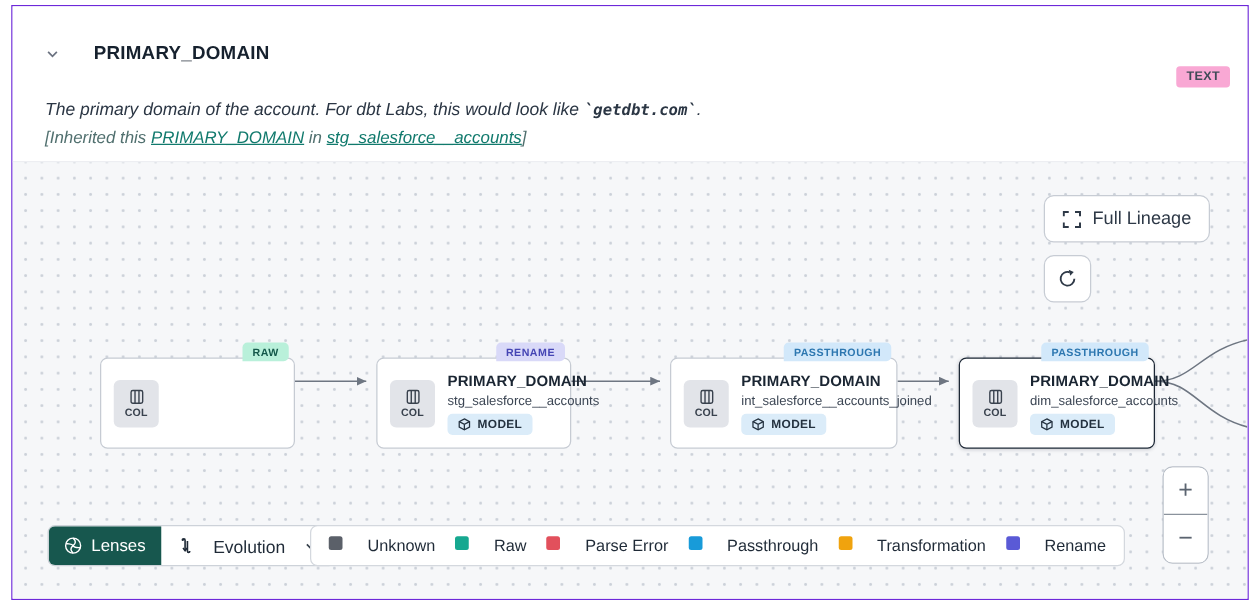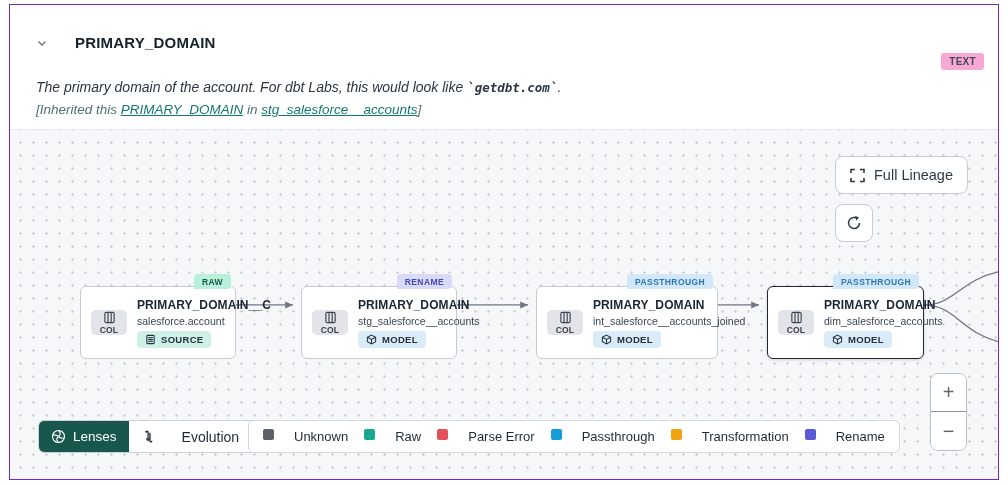--- a/index.html
+++ b/index.html
@@ -37,21 +37,21 @@
   }
   .btn.icon-only { width: 38px; justify-content: center; padding: 0; }
   
   .node {
     position: absolute; top: 156px; height: 73px; background: #fff;
     border: 1px solid #c6cbd3; border-radius: 6px; display: flex; align-items: center;
     padding: 8px 10px 8px 10px; cursor: pointer;
   }
   .node.selected { border: 1.6px solid #1d2836; box-shadow: 0 1px 3px rgba(20,30,45,.18); }
   .col-chip {
-    width: 36px; min-width: 36px; height: 25px; background: #e2e4e9; border-radius: 5px;
+    width: 36px; min-width: 36px; height: 38px; background: #e2e4e9; border-radius: 5px;
     display: flex; flex-direction: column; align-items: center; justify-content: center; gap: 1px;
     color: #39424e; margin-right: 10px;
   }
   .col-chip .col-label { font-size: 8.5px; font-weight: bold; letter-spacing: .2px; }
   .node-body { display: flex; flex-direction: column; align-items: flex-start; gap: 3px; min-width: 0; }
   .node-title { font-size: 12px; font-weight: bold; color: #1a2532; letter-spacing: .1px; white-space: nowrap; }
   .node-sub { font-size: 10.5px; color: #3c4654; white-space: nowrap; }
   .res-badge {
     display: inline-flex; align-items: center; gap: 5px; font-size: 9.5px; font-weight: bold;
     color: #23313f; border-radius: 4px; padding: 3px 8px; letter-spacing: .3px; margin-top: 1px;
@@ -69,21 +69,21 @@
   
   .lens-group {
     position: absolute; left: 28px; bottom: 26px; display: flex; height: 33px;
     border: 1px solid #cdd2d9; border-radius: 6px; overflow: hidden; background: #fff;
   }
   .lens-btn {
     display: flex; align-items: center; gap: 7px; background: #17574e; color: #fff;
     font-size: 13.5px; font-weight: normal; padding: 0 12px; cursor: pointer;
   }
   .lens-select {
-    display: flex; align-items: center; gap: 26px; padding: 0 13px; font-size: 14px; color: #1f2a37; cursor: pointer;
+    display: flex; align-items: center; gap: 15px; padding: 0 13px; font-size: 14px; color: #1f2a37; cursor: pointer;
   }
   .legend {
     position: absolute; left: 238px; bottom: 26px; height: 33px; background: #fff;
     border: 1px solid #d4d8de; border-radius: 6px; display: flex; align-items: center;
     gap: 16px; padding: 0 14px;
   }
   .legend-item { display: flex; align-items: flex-start; gap: 20px; font-size: 13px; color: #1f2a37; }
   .swatch { width: 11px; height: 11px; border-radius: 2px; display: inline-block; }
   
   .zoomctl {
@@ -158,35 +158,20 @@
       <div class="col-chip">
         <span>
           <svg width="13" height="13" viewBox="0 0 14 14" fill="none" stroke="#39424e" stroke-width="1.2">
             <rect x="2" y="1.5" width="10" height="11" rx="1.5"></rect>
               <line x1="5.4" y1="1.5" x2="5.4" y2="12.5"></line>
               <line x1="8.8" y1="1.5" x2="8.8" y2="12.5"></line>
           </svg>
         </span>
         <span class="col-label">COL</span>
       </div>
-      <div class="node-body">
-        <span class="node-title">PRIMARY_DOMAIN__C</span>
-        <span class="node-sub">salesforce.account</span>
-        <span class="res-badge res-source">
-          <span>
-            <svg width="11" height="11" viewBox="0 0 12 12" fill="none" stroke="#23313f" stroke-width="1.2">
-              <rect x="2" y="1.5" width="8" height="9" rx="1"></rect>
-                <line x1="3.5" y1="4" x2="8.5" y2="4"></line>
-                <line x1="3.5" y1="6" x2="8.5" y2="6"></line>
-                <line x1="3.5" y1="8" x2="8.5" y2="8"></line>
-            </svg>
-          </span>
-          <span>SOURCE</span>
-        </span>
-      </div>
     </div>
 
     <div class="node" style="left:291px; width:156px;">
       <span class="tag tag-rename">RENAME</span>
       <div class="col-chip">
         <span>
           <svg width="13" height="13" viewBox="0 0 14 14" fill="none" stroke="#39424e" stroke-width="1.2">
             <rect x="2" y="1.5" width="10" height="11" rx="1.5"></rect>
               <line x1="5.4" y1="1.5" x2="5.4" y2="12.5"></line>
               <line x1="8.8" y1="1.5" x2="8.8" y2="12.5"></line>

